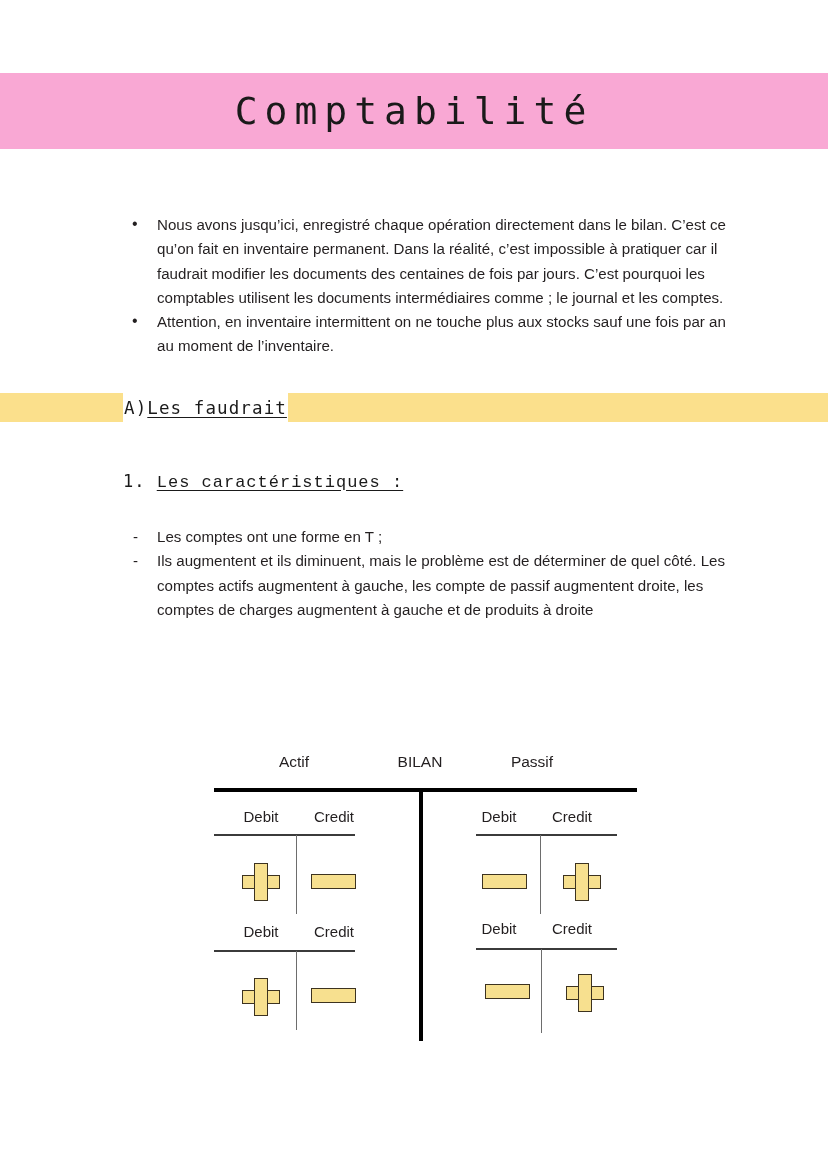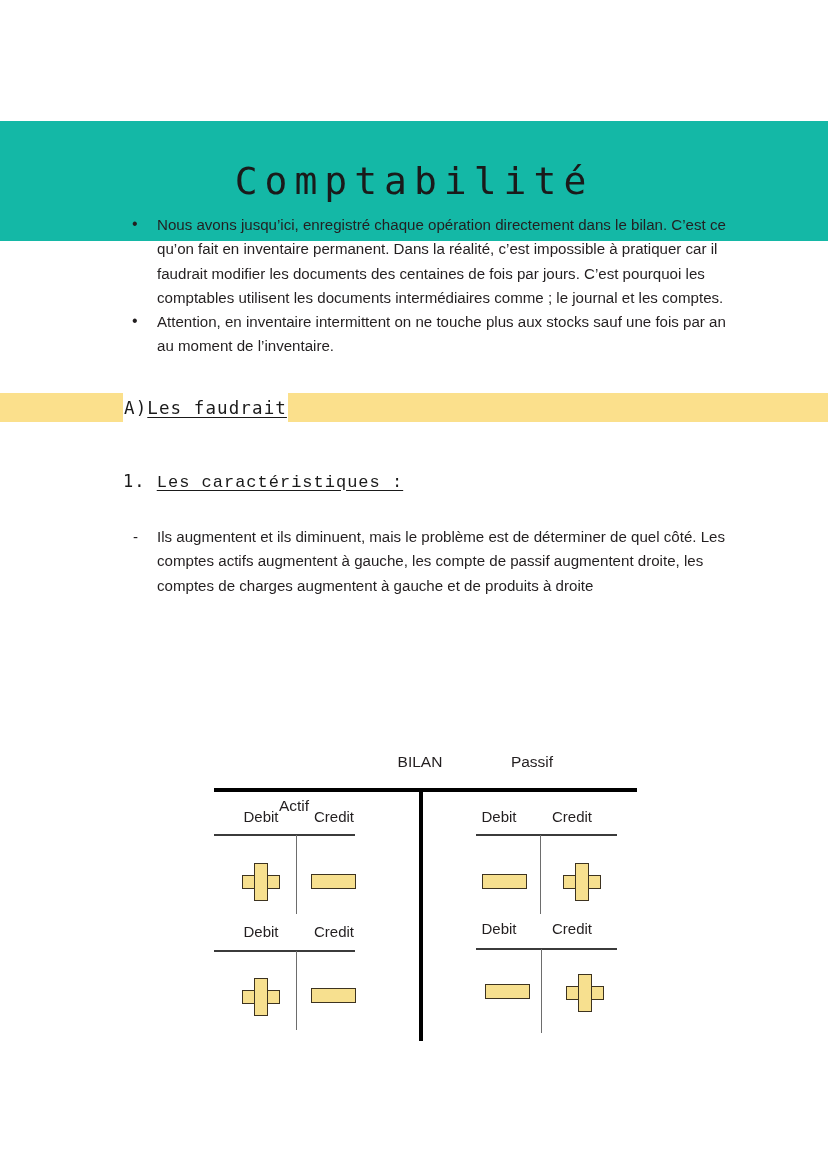--- a/index.html
+++ b/index.html
@@ -16,26 +16,25 @@
     font-family: "Liberation Sans", sans-serif;
     color: #231f20;
   }
 
   
   .title-banner {
     position: absolute;
     left: 0;
     top: 73px;
     width: 828px;
-    height: 120px;
-    background: #14b8a6;
+    height: 76px;
+    background: #f9a8d4;
     display: flex;
     align-items: center;
     justify-content: center;
-    margin-top: 48px;
   }
   .title-text {
     font-family: "DejaVu Sans Mono", "Liberation Mono", monospace;
     font-size: 38px;
     letter-spacing: 7px;
     color: #1a1a1a;
     font-weight: 400;
     white-space: nowrap;
   }
 
@@ -231,27 +230,28 @@
   </span>
 </div>
 
 <div class="sub-heading">
   <span class="part-num">1.</span>
   <span class="part-txt">Les caractéristiques :</span>
 </div>
 
 <div class="dash-block">
   <ul class="dashes">
+    <li>Les comptes ont une forme en T ;</li>
     <li>Ils augmentent et ils diminuent, mais le problème est de déterminer de quel côté. Les comptes actifs augmentent à gauche, les compte de passif augmentent droite, les comptes de charges augmentent à gauche et de produits à droite</li>
   </ul>
 </div>
 
 <div class="diagram">
 
-  <div class="dg-label dg-head" style="left:294px; top:753px;margin-top:44px;">Actif</div>
+  <div class="dg-label dg-head" style="left:294px; top:753px;">Actif</div>
   <div class="dg-label dg-head" style="left:420px; top:753px;">BILAN</div>
   <div class="dg-label dg-head" style="left:532px; top:753px;">Passif</div>
 
   <div class="dg-rule-main" style="left:214px; top:788px; width:423px;"></div>
   <div class="dg-rule-vert" style="left:419px; top:788px; height:253px;"></div>
 
   <div class="dg-label" style="left:261px; top:808px;">Debit</div>
   <div class="dg-label" style="left:334px; top:808px;">Credit</div>
   <div class="dg-rule-thin" style="left:214px; top:834px; width:141px;"></div>
   <div class="dg-div-thin" style="left:296px; top:835px; height:79px;"></div>

